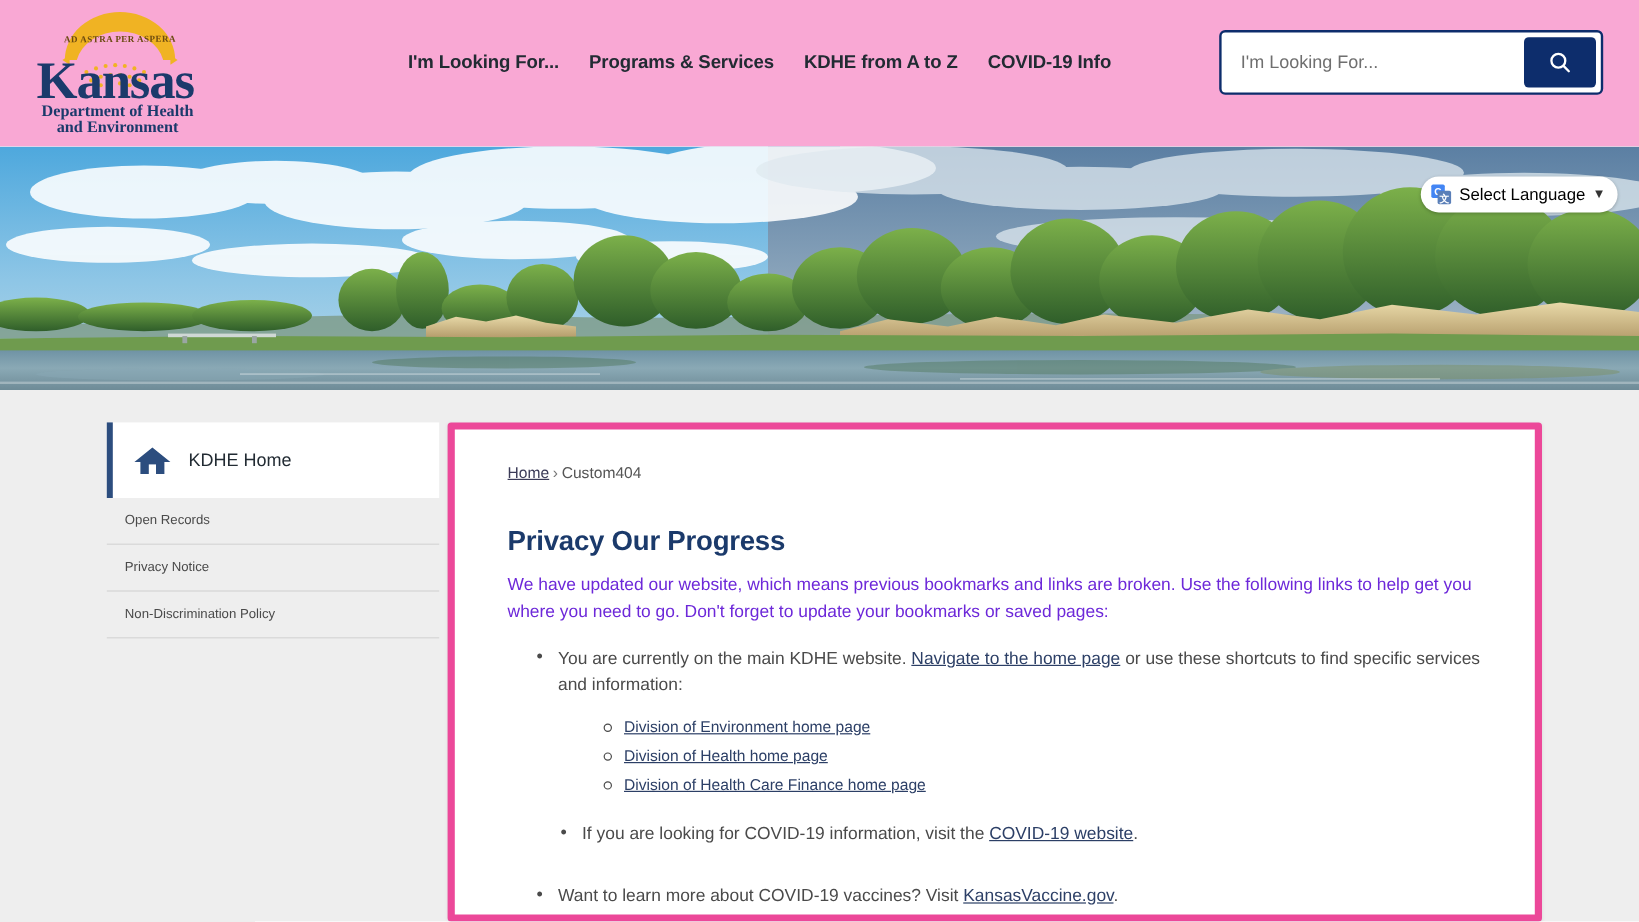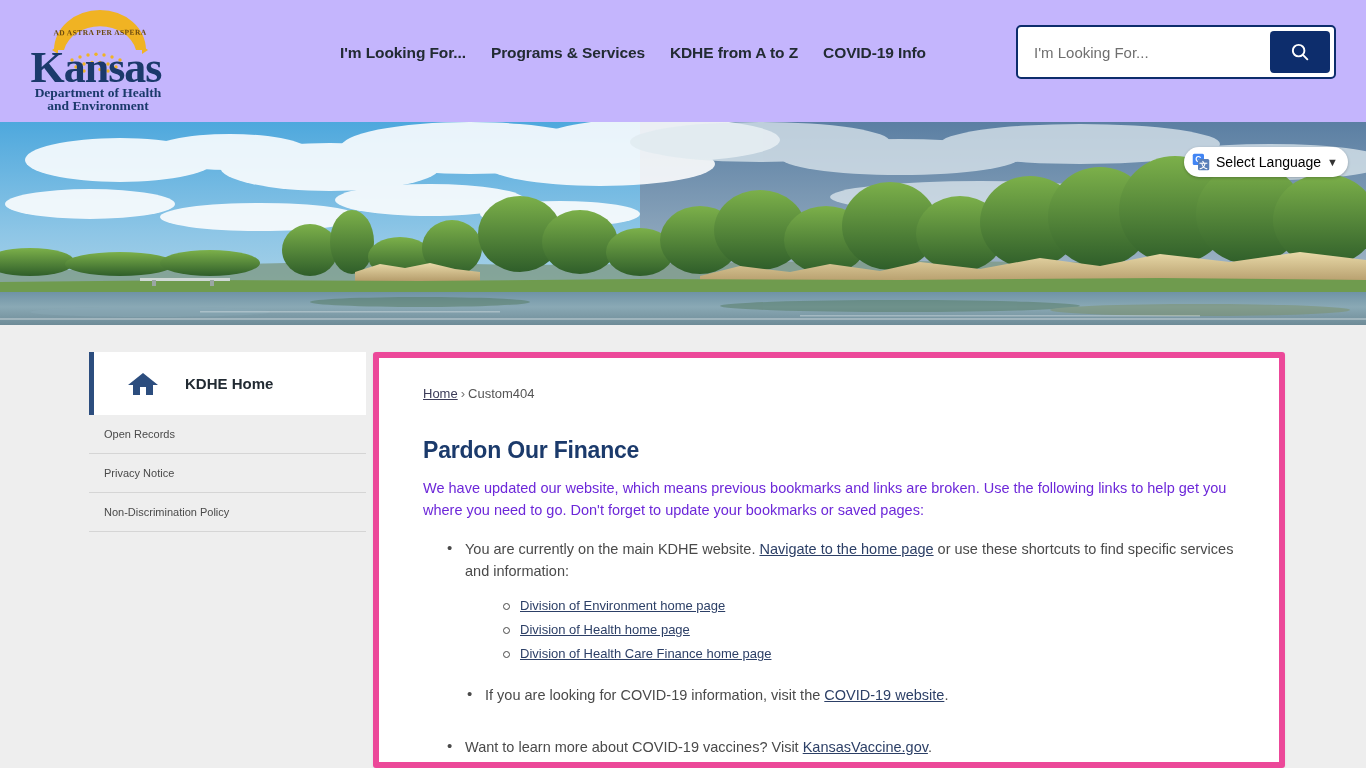--- a/index.html
+++ b/index.html
@@ -7,21 +7,21 @@
     width: 1366px; height: 768px;
     overflow: hidden;
     background: #ffffff;
     font-family: "Liberation Sans", sans-serif;
   }
 
   
   .header {
     position: relative;
     width: 1366px; height: 122px;
-    background: #c4b5fd;
+    background: #f9a8d4;
     display: flex; align-items: center;
   }
   .logo-wrap {
     position: absolute; left: 22px; top: 8px;
     width: 150px; height: 106px;
   }
   .logo-svg { display: block; }
 
   .main-nav {
     position: absolute; left: 340px; top: 40px;
@@ -101,24 +101,24 @@
     font-size: 11px; color: #4a4a4a;
     cursor: pointer;
     border-bottom: 1px solid #d5d5d5;
     background: transparent;
   }
   .side-item.active {
     background: #ffffff;
     border-bottom: none;
     height: 63px;
     color: #222b33;
-    font-weight: bold;
+    font-weight: normal;
     font-size: 15px;
-    padding-left: 38px;
-    gap: 26px;
+    padding-left: 22px;
+    gap: 14px;
   }
   .side-item.active::before {
     content: ""; position: absolute; left: 0; top: 0;
     width: 5px; height: 100%; background: #2c4d7e;
   }
   .side-item.plain { padding-left: 15px; }
   .home-icon { width: 32px; height: 26px; flex: 0 0 32px; }
 
   
   .card {
@@ -364,21 +364,21 @@
       <span>Non-Discrimination Policy</span>
     </div>
   </div>
 
   <div class="card">
 
     <div class="breadcrumb">
       <a>Home</a><span class="sep">›</span><span>Custom404</span>
     </div>
 
-    <h1 class="page-title">Pardon Our Finance</h1>
+    <h1 class="page-title">Privacy Our Progress</h1>
 
     <p class="intro">We have updated our website, which means previous bookmarks and links are broken. Use the following links to help get you where you need to go. Don't forget to update your bookmarks or saved pages:</p>
 
     <ul class="lvl1">
       <li class="indent-b wide">
         <span>You are currently on the main KDHE website. </span><a class="link">Navigate to the home page</a><span> or use these shortcuts to find specific services and information:</span>
       </li>
     </ul>
 
     <ul class="lvl2">

